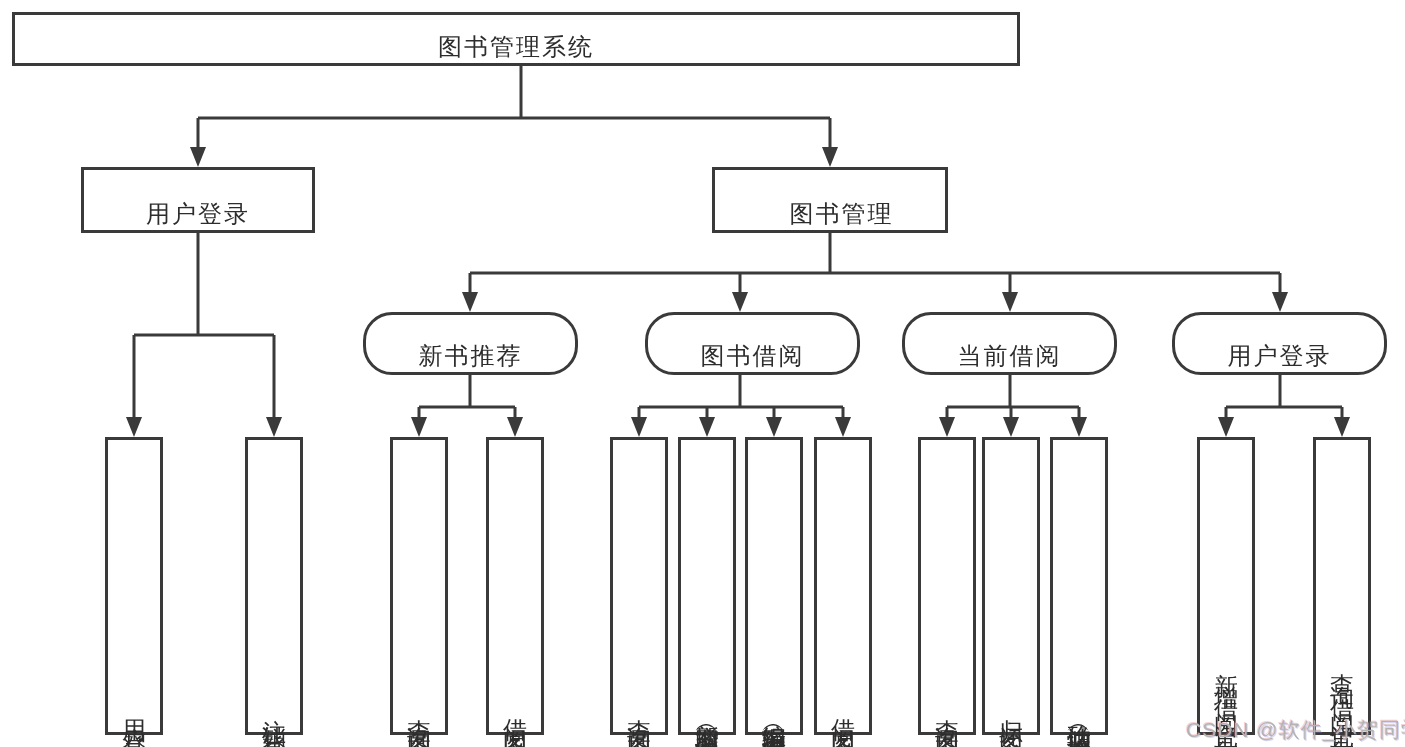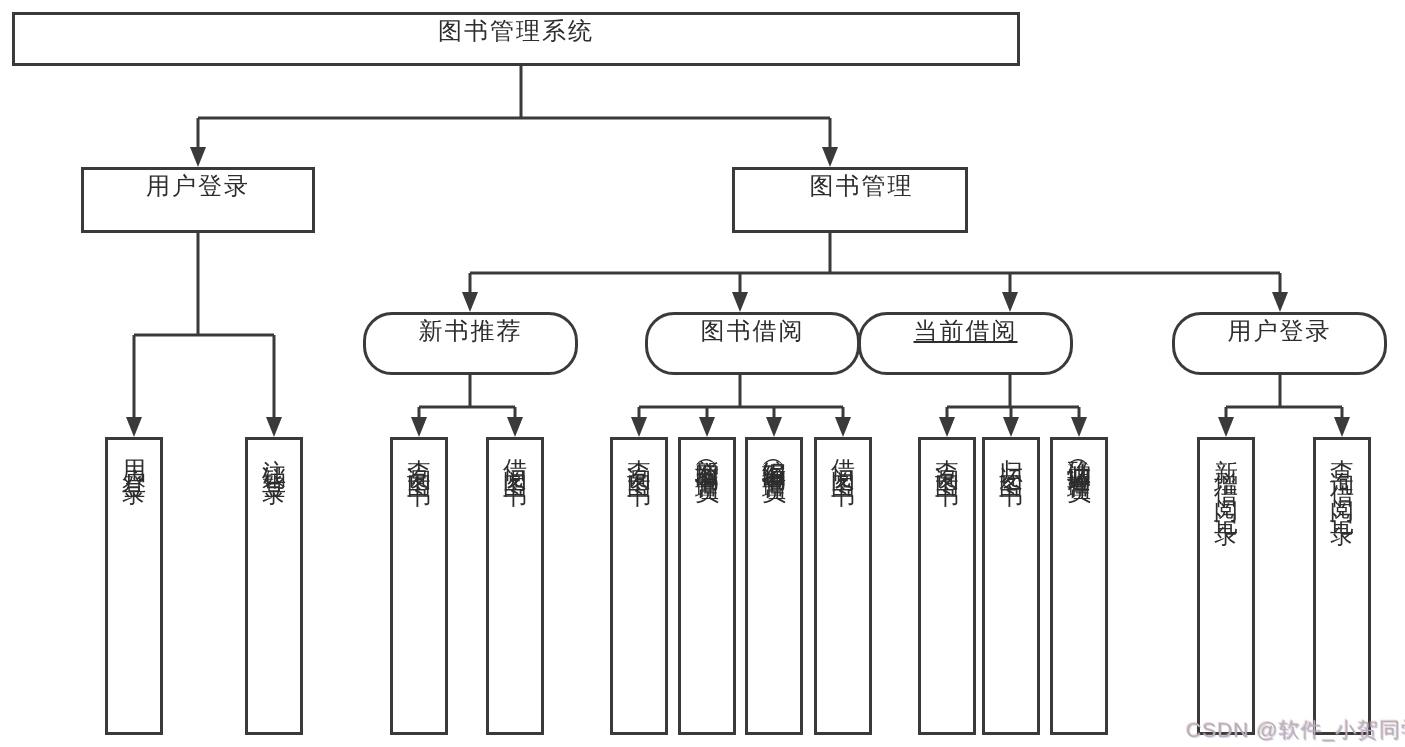--- a/index.html
+++ b/index.html
@@ -3,21 +3,21 @@
 <meta charset="utf-8">
 <style>
   html,body{margin:0;padding:0;background:#ffffff;}
   .canvas{
     position:relative;width:1405px;height:747px;background:#ffffff;overflow:hidden;
     font-family:"Liberation Sans","DejaVu Sans",sans-serif;
   }
   .wires{position:absolute;left:0;top:0;}
   .node{
     position:absolute;box-sizing:border-box;background:#ffffff;
-    border:3px solid #3a3a3a;display:flex;align-items:flex-start;justify-content:center;
+    border:3px solid #3a3a3a;display:flex;align-items:flex-end;justify-content:center;
     color:#2d2d2d;font-size:24px;letter-spacing:2px;white-space:nowrap;
   }
   .root{left:12px;top:12px;width:1008px;height:54px;}
   .l1{top:167px;height:66px;}
   .l2{top:312px;height:63px;width:215px;border-radius:29px;}
   .leaf{top:437px;height:298px;width:58px;}
   .leaf span{
     writing-mode:vertical-rl;text-orientation:mixed;
     letter-spacing:8px;font-size:24px;white-space:nowrap;
   }
@@ -67,31 +67,31 @@
     </g>
   </svg>
 
   <div class="node root">
     <span>图书管理系统</span>
   </div>
 
   <div class="node l1" style="left:81px;width:234px;">
     <span>用户登录</span>
   </div>
-  <div class="node l1" style="left:732px;width:236px;padding-left:23px;">
+  <div class="node l1" style="left:712px;width:236px;padding-left:23px;">
     <span>图书管理</span>
   </div>
 
   <div class="node l2" style="left:363px;">
     <span>新书推荐</span>
   </div>
   <div class="node l2" style="left:633px;margin-left:12px;">
     <span>图书借阅</span>
   </div>
-  <div class="node l2" style="left:858px;text-decoration:underline;">
+  <div class="node l2" style="left:902px;">
     <span>当前借阅</span>
   </div>
   <div class="node l2" style="left:1172px;">
     <span>用户登录</span>
   </div>
 
   <div class="node leaf" style="left:105px;">
     <span>用户登录</span>
   </div>
   <div class="node leaf" style="left:245px;">

